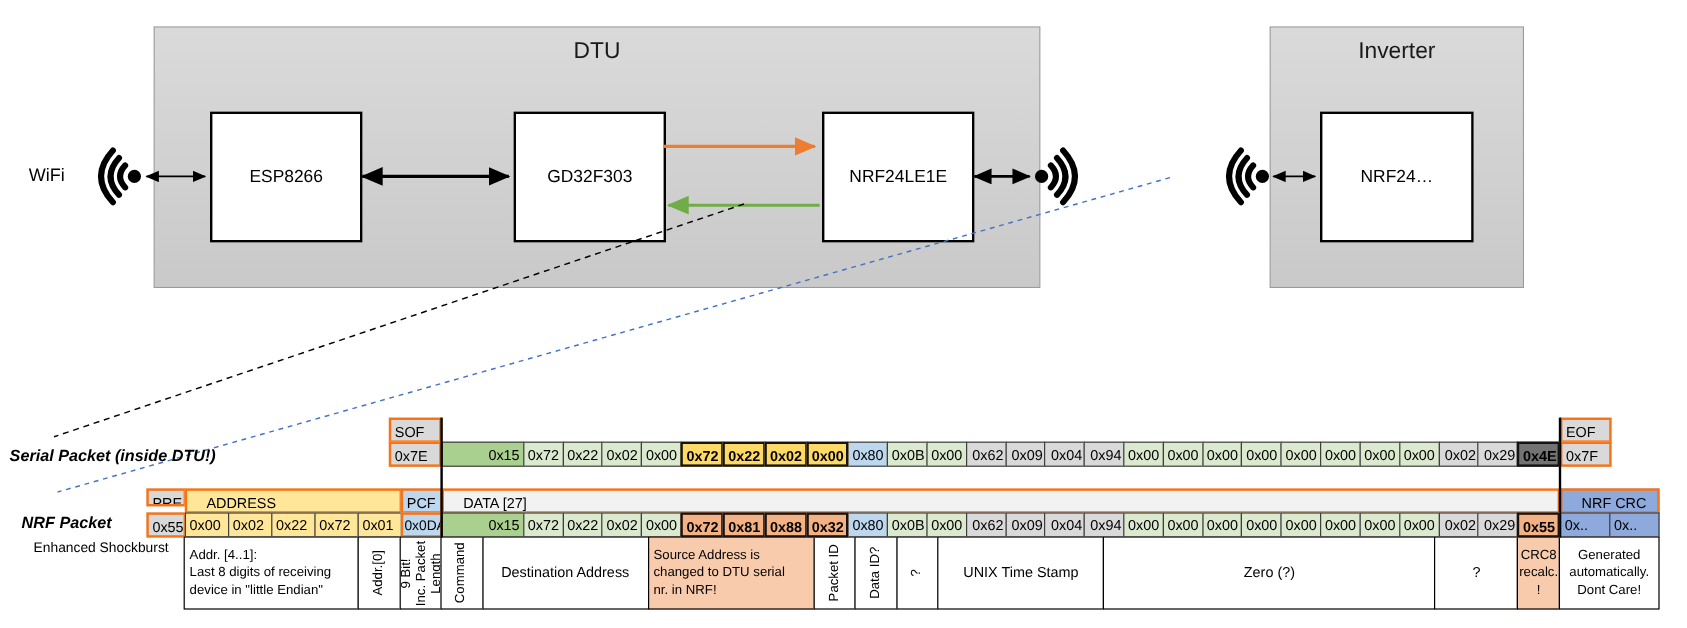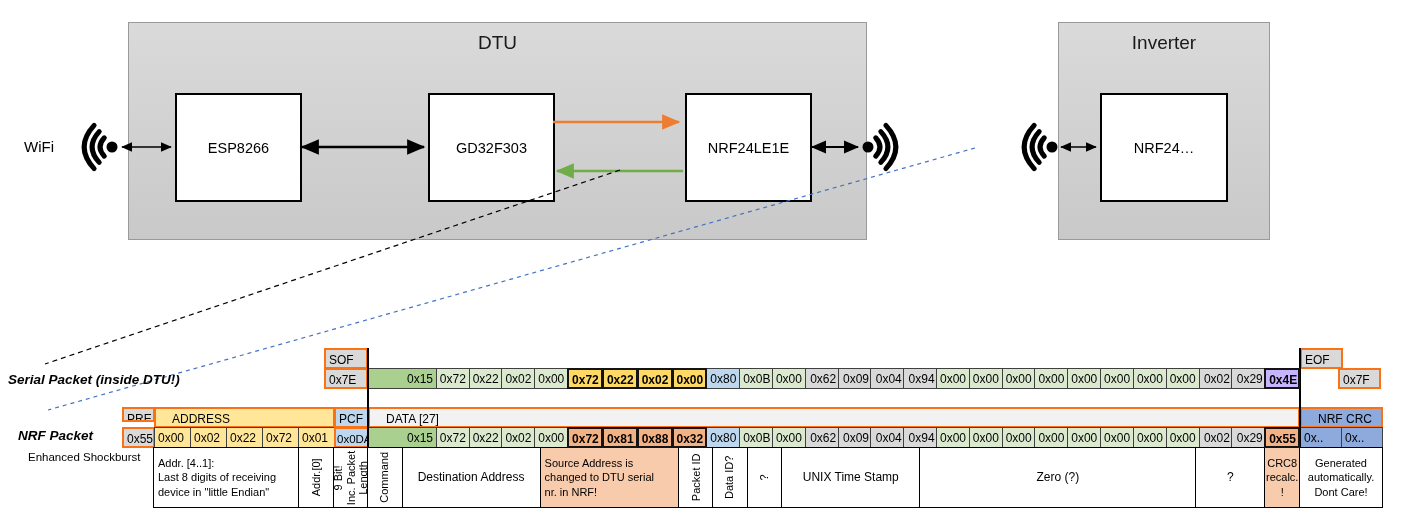--- a/index.html
+++ b/index.html
@@ -24,21 +24,21 @@
   .bcell{flex:1;box-sizing:border-box;border:1px solid #3f3f3f;margin-left:-1px;
          font-size:12px;line-height:18px;padding:1px 0 0 3px;overflow:hidden;background:#fff;}
   .bcell:first-child{margin-left:0;}
   .g0{background:#a9d08e;padding-left:38px;}
   .g1{background:#dbe9cf;}
   .gray{background:#d9d9d9;text-align:center;}
   .blue{background:#bdd7ee;}
   .crcblue{background:#8ea9db;}
   .yellow{background:#ffe699;}
   .yhl{background:#ffd966;font-weight:bold;border:2px solid #141414;z-index:2;}
-  .ohl{background:#c4b5fd;font-weight:bold;border:2px solid #141414;z-index:2;}
+  .ohl{background:#737373;font-weight:bold;border:2px solid #141414;z-index:2;}
   .shl{background:#f4b183;font-weight:bold;border:2px solid #141414;z-index:2;}
   .hdr-light{background:#f2f2f2;}
   .thickline{position:absolute;width:2.5px;background:#000;}
   #ann-row{position:absolute;left:0;top:447px;height:61px;width:1406px;}
   .ann{position:absolute;top:0;height:61px;box-sizing:border-box;border:1.8px solid #000;
        background:#fff;display:flex;align-items:center;justify-content:center;
        font-size:12px;text-align:center;white-space:pre-line;line-height:1.3;overflow:hidden;
        margin-left:-1px;}
   .ann.aleft{justify-content:flex-start;text-align:left;padding-left:4px;font-size:11px;}
   .ann.salmon{background:#f8cbad;}
@@ -144,21 +144,21 @@
       <div class="bcell g1">0x00</div>
       <div class="bcell g1">0x00</div>
       <div class="bcell g1">0x00</div>
       <div class="bcell g1">0x00</div>
       <div class="bcell g1">0x00</div>
       <div class="bcell gray">0x02</div>
       <div class="bcell gray">0x29</div>
       <div class="bcell ohl">0x4E</div>
     </div>
   <div class="cell" style="left:1300px;top:348px;width:43px;height:21px;">EOF</div>
-  <div class="cell" style="left:1300px;top:368px;width:43px;height:21px;margin-left:38px;">0x7F</div>
+  <div class="cell" style="left:1300px;top:368px;width:43px;height:21px;">0x7F</div>
 
   <div class="pkt-label" style="left:18px;top:428px;">NRF Packet</div>
   <div class="pkt-sublabel" style="left:28px;top:451px;">Enhanced Shockburst</div>
 
   <div class="cell" style="left:122px;top:407px;width:33px;height:15px;">PRE</div>
   <div class="cell" style="left:122px;top:427px;width:33px;height:21px;">0x55</div>
 
   <div class="cell center yellow" style="left:154px;top:407px;width:181px;height:21px;">ADDRESS</div>
   <div class="byterow" id="nrf-addr-bytes" style="left:154px;top:427px;width:181px;height:21px;">
       <div class="bcell yellow">0x00</div>

